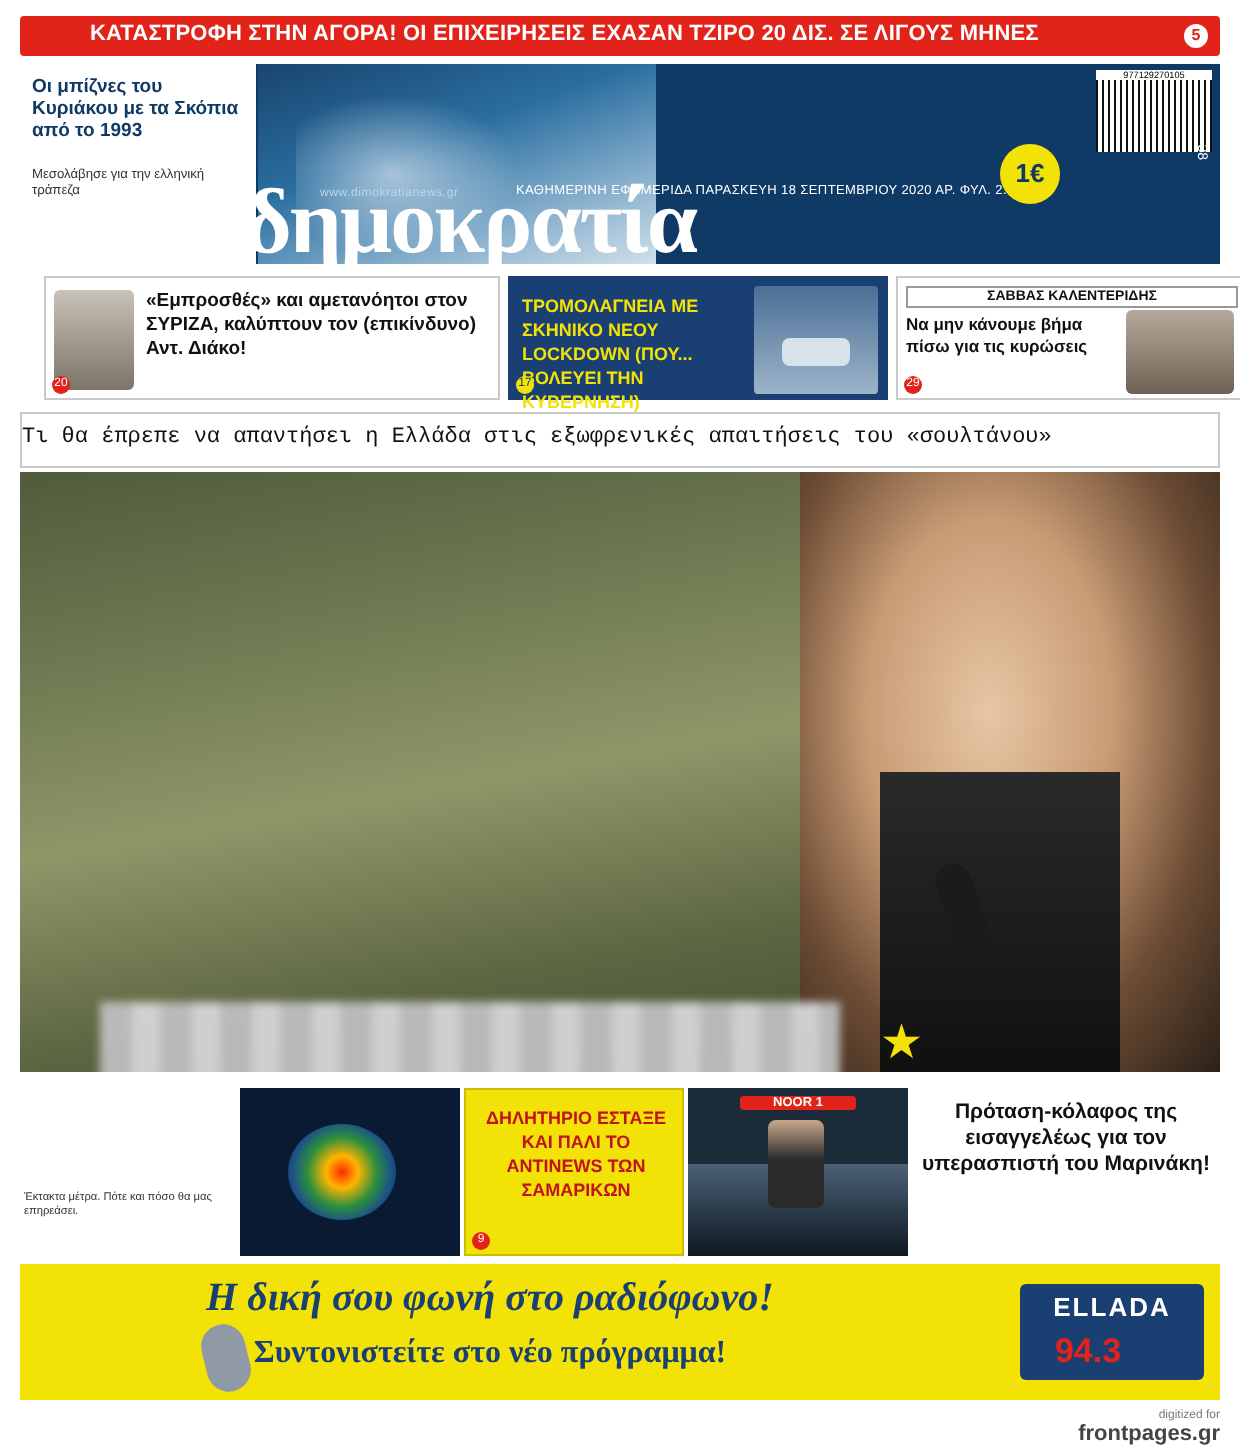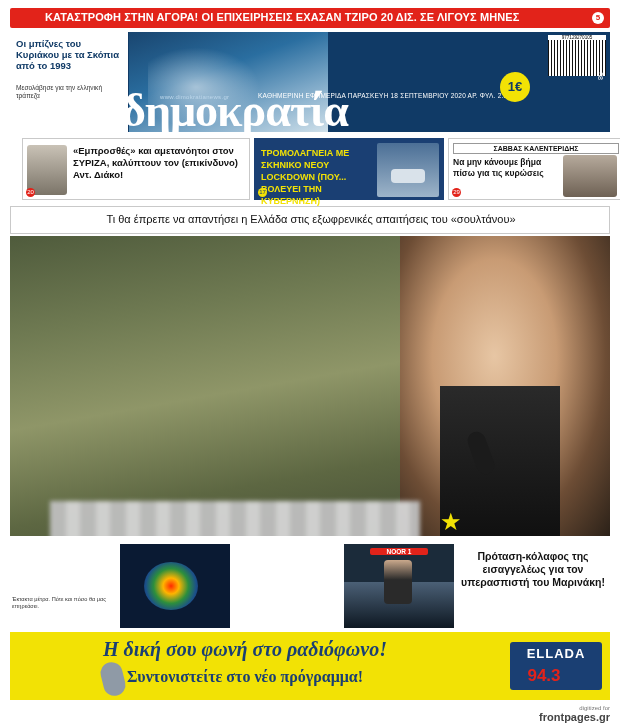--- a/index.html
+++ b/index.html
@@ -41,21 +41,21 @@
   .tz2 .face{position:absolute;right:4px;top:4px;width:62px;height:54px;background:linear-gradient(180deg,#4b6f96,#9db4c9);border-radius:2px;}
   .tz2 .face:after{content:"";position:absolute;left:14px;top:26px;width:34px;height:14px;background:#d9e2ea;border-radius:4px;}
   .tz3 .hd{position:absolute;left:4px;top:4px;width:166px;border:1px solid #999;font-size:7px;font-weight:bold;color:#111;text-align:center;padding:1px 0;box-sizing:border-box;}
   .tz3 .txt{position:absolute;left:4px;top:18px;width:108px;color:#111;font-size:8.5px;font-weight:bold;line-height:11px;}
   .tz3 .face{position:absolute;right:4px;top:16px;width:54px;height:42px;background:linear-gradient(180deg,#b6aa9c,#6e6154);border-radius:3px;}
   .pgnum{position:absolute;bottom:2px;width:9px;height:9px;border-radius:50%;background:#e2231a;color:#fff;font-size:6px;line-height:9px;text-align:center;}
   .pg1{left:3px;} .pg2{left:3px;background:#f2e205;color:#1a3f73;} .pg3{left:3px;}
 
   
   .lead{position:absolute;left:10px;top:206px;width:600px;height:28px;border:1px solid #c9c9c9;box-sizing:border-box;background:#fff;}
-  .lead .t{position:absolute;left:0;top:6px;width:600px;text-align:center;font-size:11px;color:#111;font-family:Liberation Sans, sans-serif;}
+  .lead .t{position:absolute;left:0;top:6px;width:600px;font-size:11px;color:#111;font-family:Liberation Mono, monospace;}
 
   .mainphoto{position:absolute;left:10px;top:236px;width:600px;height:300px;overflow:hidden;
     background:linear-gradient(170deg,#4f5b3c 0%,#6f7a52 25%,#8f9668 48%,#5d6742 72%,#3c4430 100%);}
   .mp-face{position:absolute;right:0;top:0;width:210px;height:300px;
     background:radial-gradient(ellipse at 45% 40%, #e7c6a4 0%, #c89b74 38%, #6d4d35 68%, #2b2118 100%);}
   .mp-face:after{content:"";position:absolute;left:40px;top:150px;width:120px;height:150px;background:linear-gradient(180deg,#2a2a2a,#101010);}
   .mp-mic{position:absolute;right:120px;top:195px;width:18px;height:44px;border-radius:9px;background:#1b1b1b;transform:rotate(-20deg);}
 
   .blurbox{position:absolute;left:40px;top:265px;width:370px;height:72px;background:#d9d9d9;
     background-image:repeating-linear-gradient(90deg,#bfbfbf 0 16px,#d6d6d6 16px 30px);filter:blur(2px);opacity:.95;}
@@ -148,20 +148,24 @@
     <div class="blurbox"></div>
     <div class="star">★</div>
 
   </div>
 
   <div class="brow">
     <div class="b b1">
       <div class="s">Έκτακτα μέτρα. Πότε και πόσο θα μας επηρεάσει.</div>
     </div>
     <div class="b b2"></div>
+    <div class="b b3">
+      <div class="t">ΔΗΛΗΤΗΡΙΟ ΕΣΤΑΞΕ ΚΑΙ ΠΑΛΙ ΤΟ ANTINEWS ΤΩΝ ΣΑΜΑΡΙΚΩΝ</div>
+      <div class="pg">9</div>
+    </div>
     <div class="b b4">
       <div class="lbl">NOOR 1</div>
       <div class="ship"></div>
       <div class="man"></div>
     </div>
     <div class="b b5">
       <div class="t">Πρόταση-κόλαφος της εισαγγελέως για τον υπερασπιστή του Μαρινάκη!</div>
     </div>
   </div>
 

